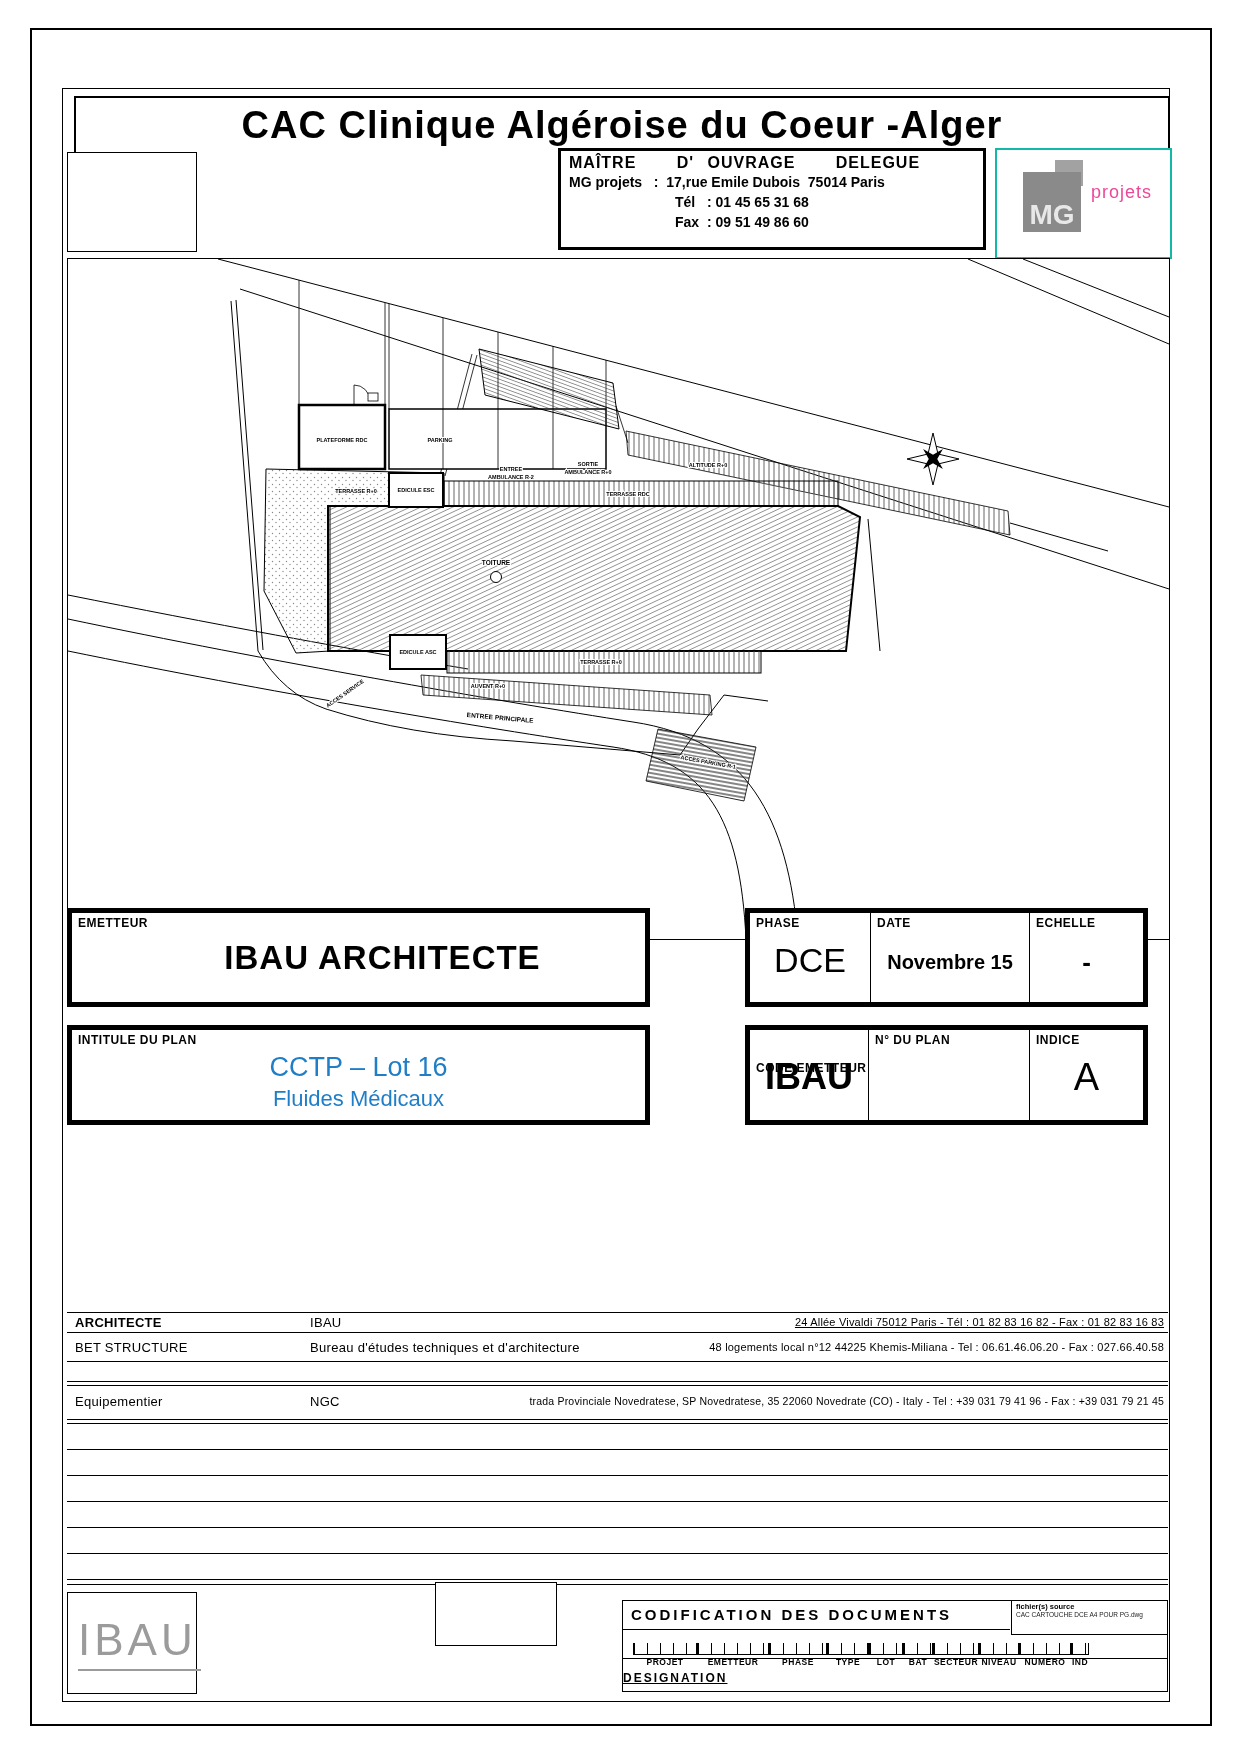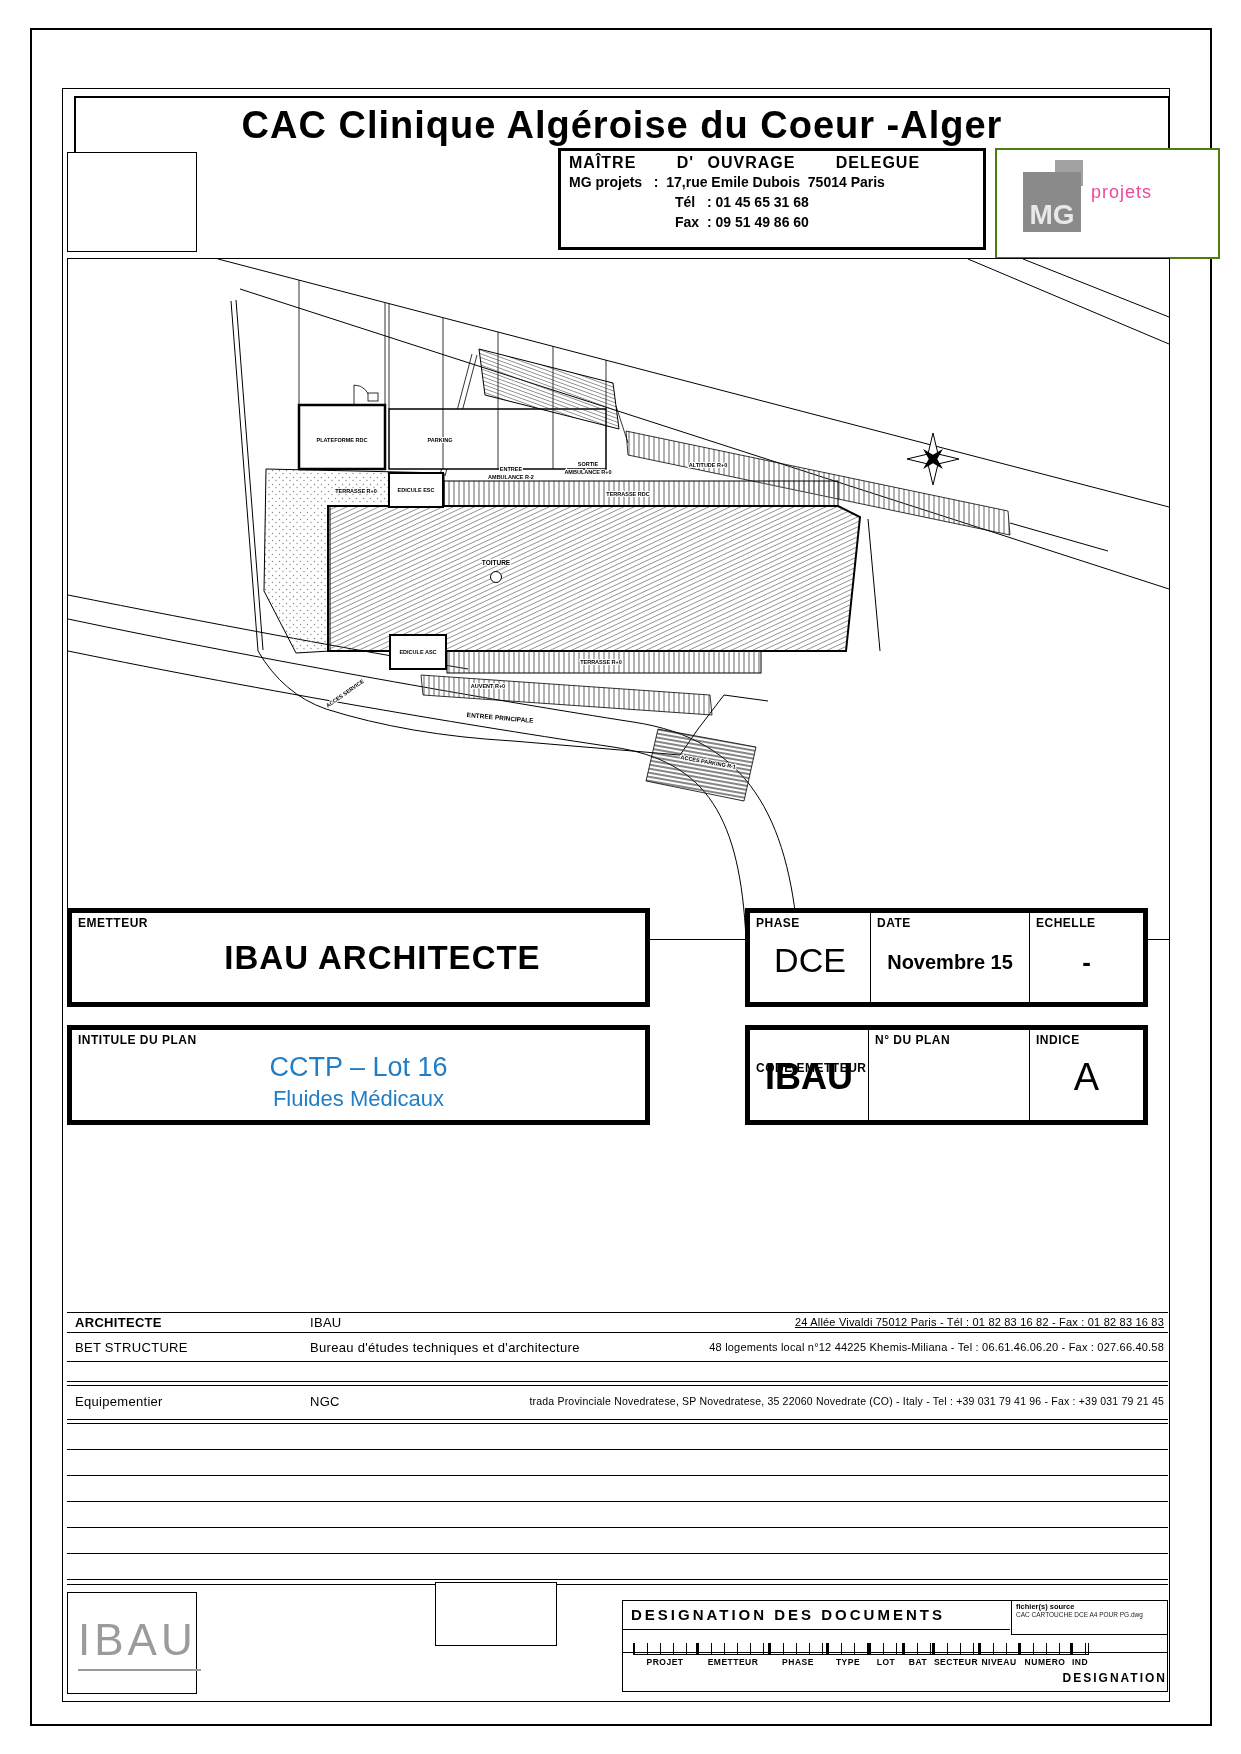--- a/index.html
+++ b/index.html
@@ -36,21 +36,21 @@
   <div class="box" style="left:67px;top:152px;width:128px;height:98px;border:1.5px solid #000;"></div>
 
 
   <div class="box" style="left:558px;top:148px;width:428px;height:102px;border:3px solid #000;padding:3px 16px 0 8px;box-sizing:border-box;">
     <div class="pre" style="font-size:16px;font-weight:bold;letter-spacing:1px;word-spacing:8px;">MAÎTRE   D' OUVRAGE   DELEGUE</div>
     <div class="pre" style="font-size:14px;font-weight:bold;line-height:20px;">MG projets   :  17,rue Emile Dubois  75014 Paris</div>
     <div class="pre" style="font-size:14px;font-weight:bold;line-height:20px;margin-left:106px;">Tél   : 01 45 65 31 68</div>
     <div class="pre" style="font-size:14px;font-weight:bold;line-height:20px;margin-left:106px;">Fax  : 09 51 49 86 60</div>
   </div>
 
-  <div class="box" style="left:995px;top:148px;width:173px;height:107px;border:2px solid #4d7c0f;padding-left:48px;">
+  <div class="box" style="left:995px;top:148px;width:173px;height:107px;border:2px solid #14b8a6;">
     <div style="position:absolute;left:58px;top:10px;width:28px;height:26px;background:#a2a2a2;"></div>
     <div style="position:absolute;left:26px;top:22px;width:58px;height:60px;background:#8a8a8a;
                 display:flex;align-items:flex-end;justify-content:center;">
       <span style="color:#e8e8e8;font-size:28px;font-weight:bold;line-height:34px;">MG</span>
     </div>
     <div style="position:absolute;left:94px;top:32px;font-size:18px;color:#ec4899;letter-spacing:1px;">projets</div>
   </div>
 
   <div class="box" style="left:67px;top:258px;width:1101px;height:680px;border:1.5px solid #000;">
     <svg width="1101" height="680" viewBox="0 0 1101 680">
@@ -231,21 +231,21 @@
   <div class="abs cdet" style="left:380px;top:1395px;width:784px;font-size:10.5px;">trada Provinciale Novedratese, SP Novedratese, 35 22060 Novedrate (CO) - Italy - Tel : +39 031 79 41 96 - Fax : +39 031 79 21 45</div>
 
   <div class="box" style="left:67px;top:1592px;width:128px;height:100px;border:1.5px solid #000;">
     <span style="position:absolute;left:10px;top:22px;font-size:44px;color:#9b9b9b;letter-spacing:4px;
                  border-bottom:2.5px solid #9b9b9b;padding:0 4px 4px 0;">IBAU</span>
   </div>
 
   <div class="box" style="left:435px;top:1582px;width:120px;height:62px;border:1px solid #000;"></div>
 
   <div class="box" style="left:622px;top:1600px;width:546px;height:92px;border:1.5px solid #000;box-sizing:border-box;">
-    <div style="position:absolute;left:8px;top:5px;font-size:15px;font-weight:bold;letter-spacing:3px;">DESIGNATION  DES  DOCUMENTS</div>
+    <div style="position:absolute;left:8px;top:5px;font-size:15px;font-weight:bold;letter-spacing:3px;">CODIFICATION  DES  DOCUMENTS</div>
     <div class="rule" style="left:0;top:28px;width:387px;"></div>
     <div style="position:absolute;right:0;top:0;width:156px;height:34px;border-left:1.25px solid #000;border-bottom:1.25px solid #000;padding:1px 4px;box-sizing:border-box;">
       <div style="font-size:7.5px;font-weight:bold;">fichier(s) source</div>
       <div style="font-size:6.5px;color:#222;">CAC CARTOUCHE DCE A4 POUR PG.dwg</div>
     </div>
 
     <div style="position:absolute;left:10px;top:42px;display:flex;align-items:flex-start;">
       <div style="width:64px;">
         <div class="comb"></div>
         <div class="combl">PROJET</div>
@@ -282,16 +282,16 @@
         <div class="comb"></div>
         <div class="combl">NUMERO</div>
       </div>
       <div style="width:18px;">
         <div class="comb"></div>
         <div class="combl">IND</div>
       </div>
     </div>
 
     <div style="position:absolute;left:0;right:0;bottom:0;height:20px;border-top:1.25px solid #000;
-                text-align:right;font-size:12px;font-weight:bold;letter-spacing:2px;padding-top:18px;">DESIGNATION</div>
+                text-align:left;font-size:12px;font-weight:bold;letter-spacing:2px;padding-top:12px;text-decoration:underline;">DESIGNATION</div>
   </div>
 
 </div>
 
 </body></html>

